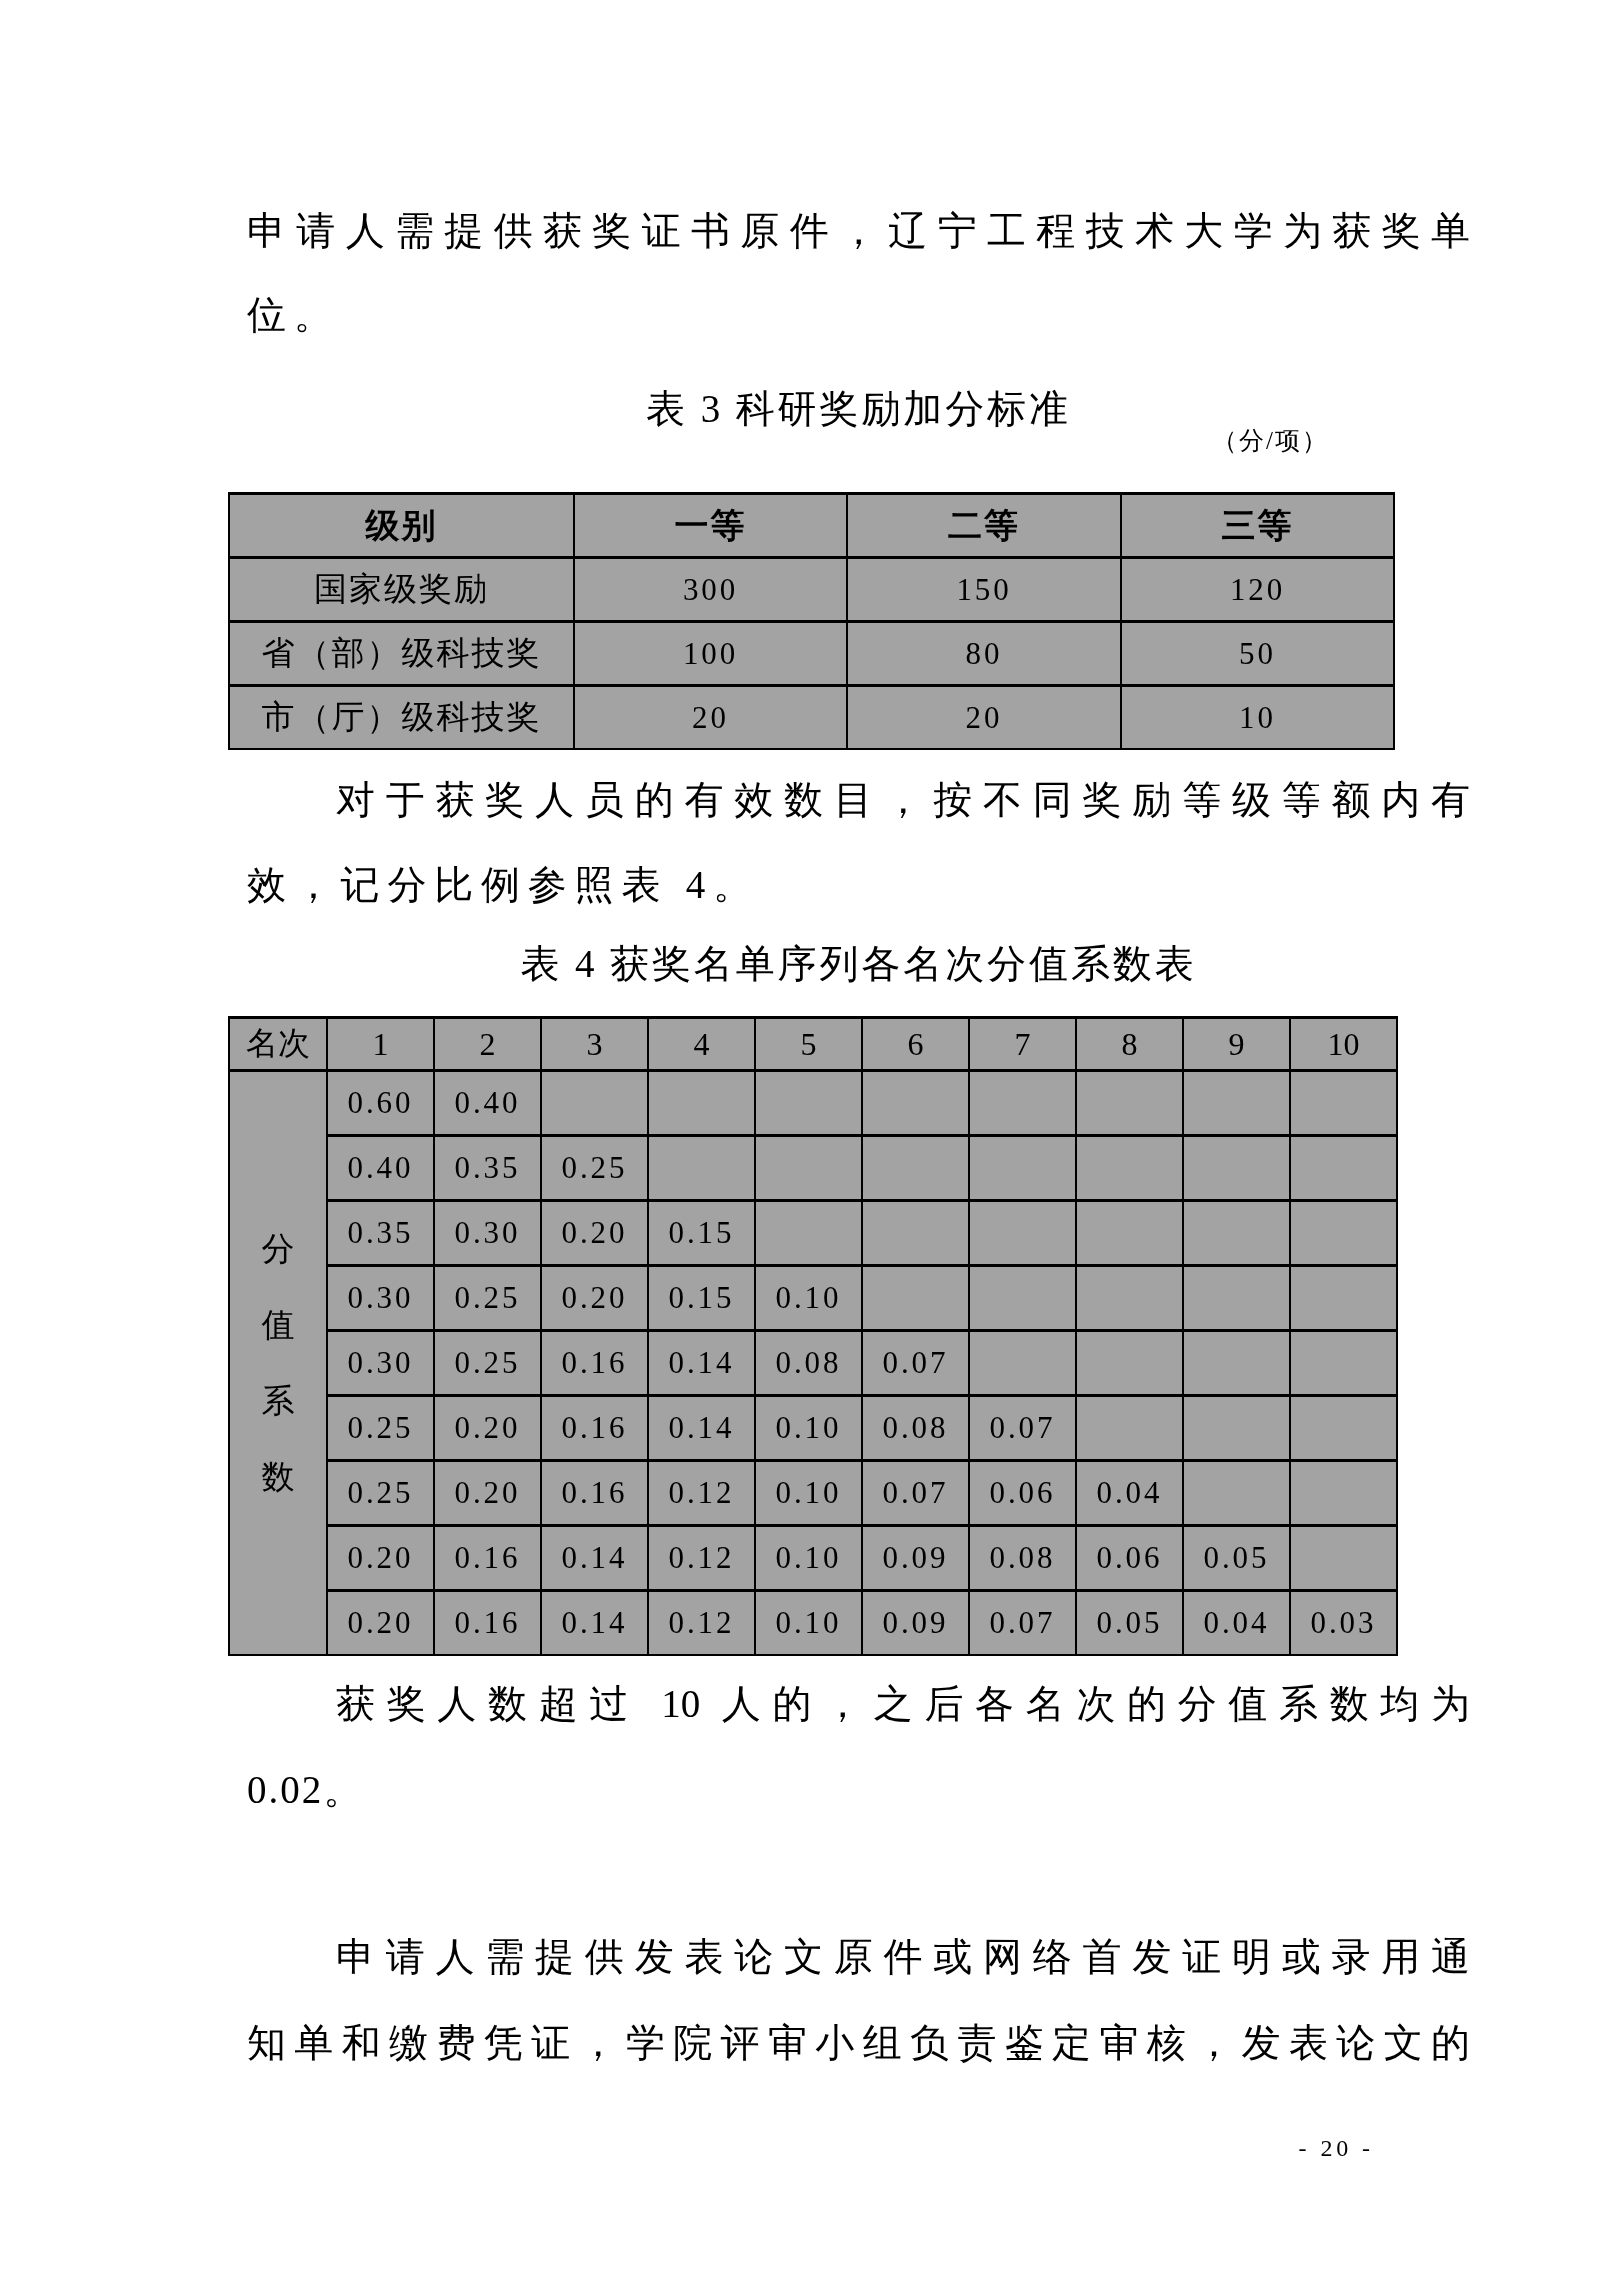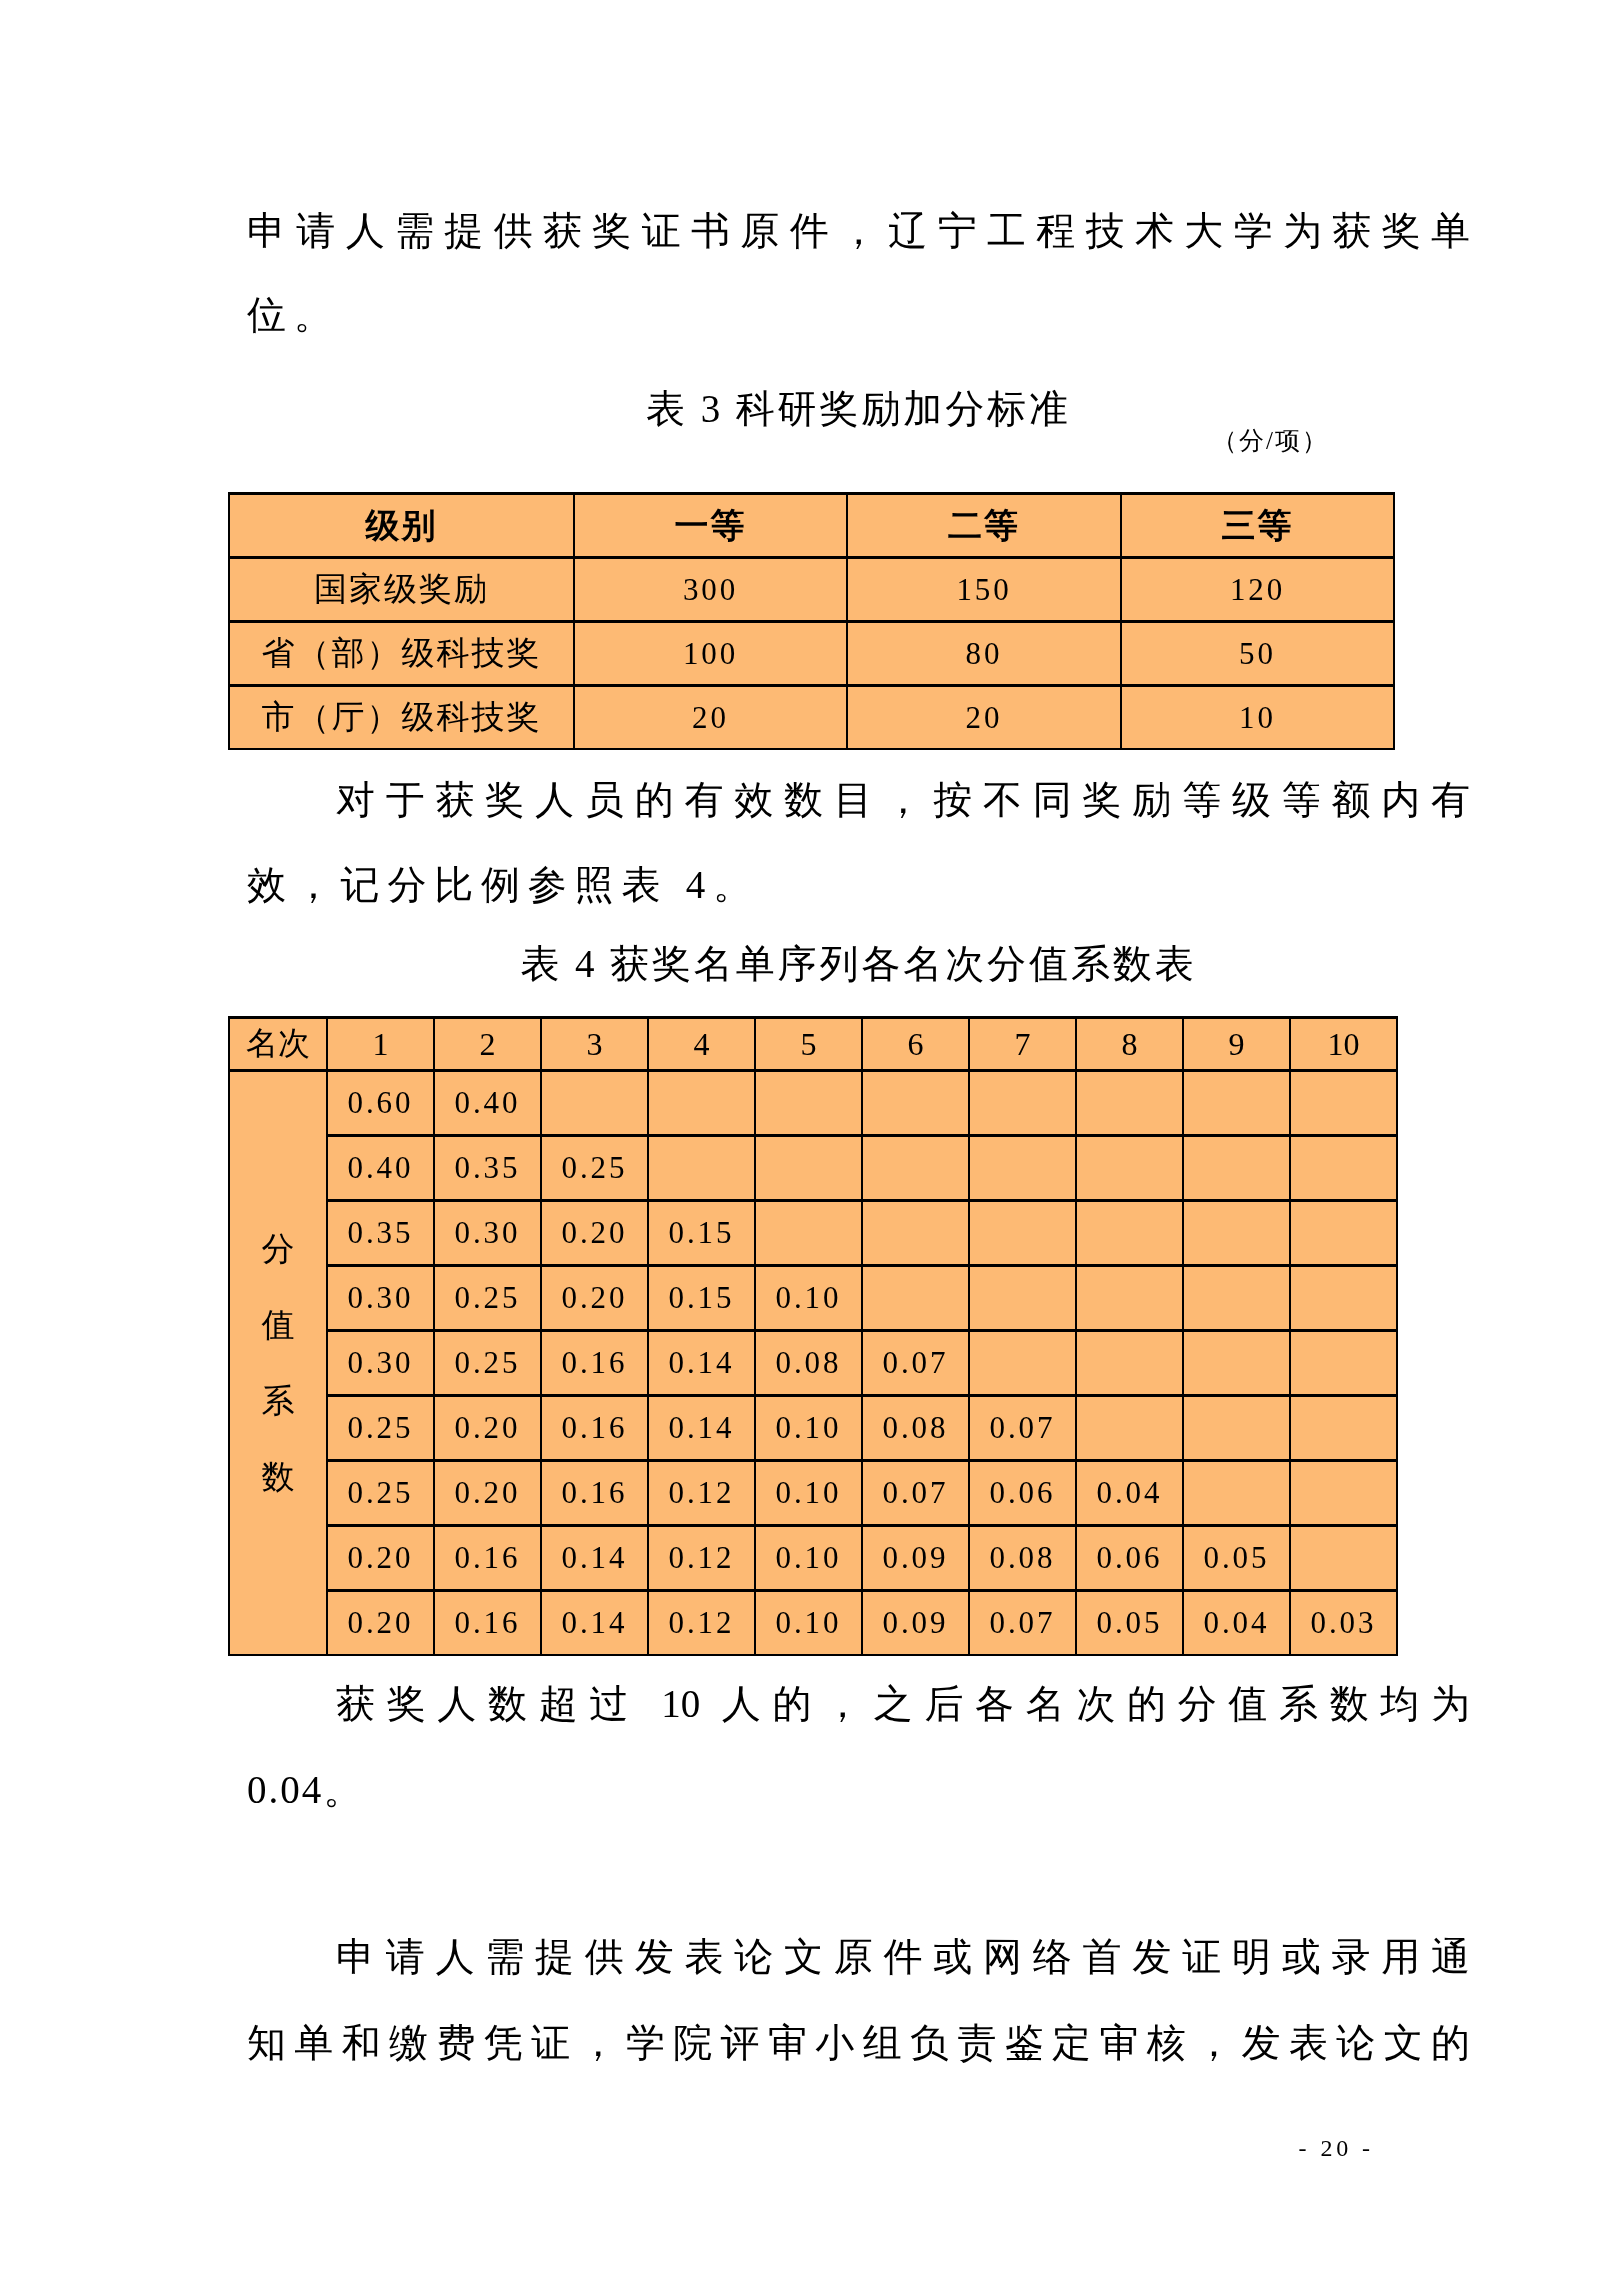--- a/index.html
+++ b/index.html
@@ -28,21 +28,21 @@
   .loose{ letter-spacing:7.8px; }
   .title{
     position:absolute;left:247px;width:1223px;
     font-size:39px;line-height:49px;
     text-align:center;letter-spacing:2.9px;
   }
   .unitnote{
     position:absolute;left:980px;width:349px;top:424px;
     font-size:25px;text-align:right;letter-spacing:2px;
   }
-  table{ border-collapse:collapse; position:absolute; table-layout:fixed; background:#fdba74; }
+  table{ border-collapse:collapse; position:absolute; table-layout:fixed; background:#a3a3a3; }
   
   .t3{ left:228px; top:492px; width:1166px; }
   .t3 th,.t3 td{
     border:2px solid #000;
     text-align:center;vertical-align:middle;
     padding:0;overflow:hidden;
   }
   .t3{ border:2.9px solid #000; }
   .t3 tr{ border-top:3.9px solid #000; }
   .t3 th{
@@ -271,21 +271,21 @@
         <td>0.09</td>
         <td>0.07</td>
         <td>0.05</td>
         <td>0.04</td>
         <td>0.03</td>
       </tr>
     </tbody>
   </table>
 
   <div class="line justify indent" style="top:1676px">获奖人数超过 10 人的，之后各名次的分值系数均为</div>
-  <div class="line" style="top:1762px;letter-spacing:2px">0.04。</div>
+  <div class="line" style="top:1762px;letter-spacing:2px">0.02。</div>
 
 
   <div class="line justify" style="top:2015px">知单和缴费凭证，学院评审小组负责鉴定审核，发表论文的</div>
   <div class="line justify indent" style="top:1929px">申请人需提供发表论文原件或网络首发证明或录用通</div>
 
   <div class="pagenum">- 20 -</div>
 
 </div>
 
 

